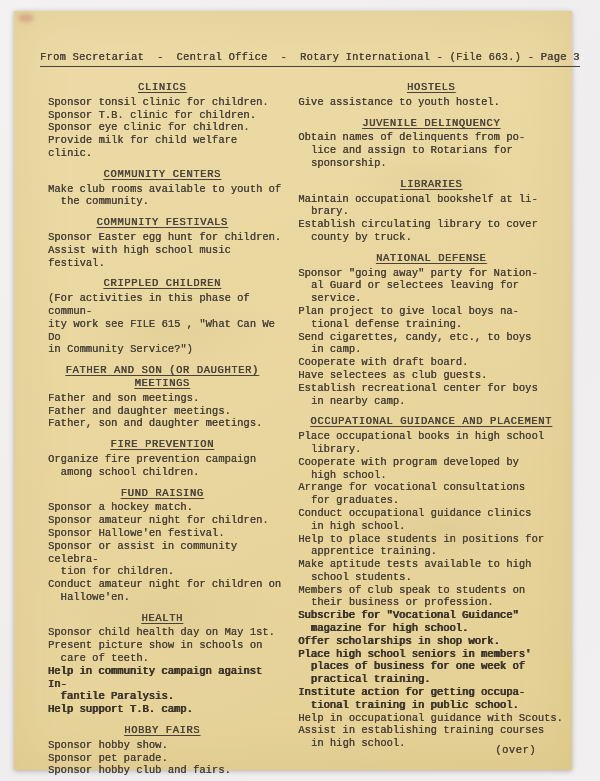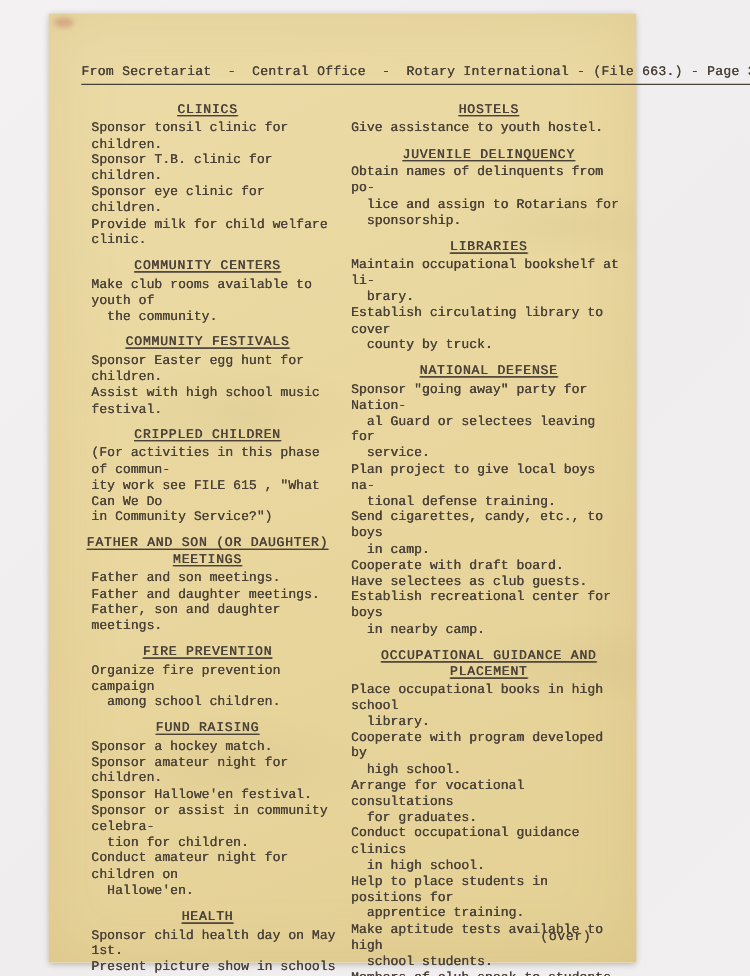--- a/index.html
+++ b/index.html
@@ -2,27 +2,26 @@
 <html><head>
 <meta charset="utf-8">
 <style>
   html,body{margin:0;padding:0;}
   body{
     width:600px;height:781px;position:relative;overflow:hidden;
     background:linear-gradient(135deg,#f3f1f2 0%,#efedee 55%,#f1eff0 100%);
     font-family:"Liberation Mono","DejaVu Sans Mono",monospace;
   }
   .paper{
-    position:absolute;left:14px;top:11px;width:470px;height:759px;
+    position:absolute;left:14px;top:11px;width:558px;height:759px;
     background:linear-gradient(155deg,#ecdba7 0%,#e9d79f 45%,#e4d094 100%);
     box-shadow:0 1px 5px rgba(90,80,70,.4), inset 0 0 55px rgba(170,135,70,.15);
     box-sizing:border-box;
     padding:36px 8px 0 24px;
     color:#4a4138;
-    margin-left:25px;
   }
   .paper::before{ 
     content:"";position:absolute;inset:0;pointer-events:none;
     background:
       radial-gradient(120px 40px at 420px 170px, rgba(120,95,50,.05), transparent 70%),
       radial-gradient(150px 60px at 160px 320px, rgba(120,95,50,.05), transparent 70%),
       radial-gradient(140px 50px at 430px 520px, rgba(120,95,50,.05), transparent 70%),
       radial-gradient(160px 60px at 150px 600px, rgba(120,95,50,.05), transparent 70%);
   }
   .smudge{

